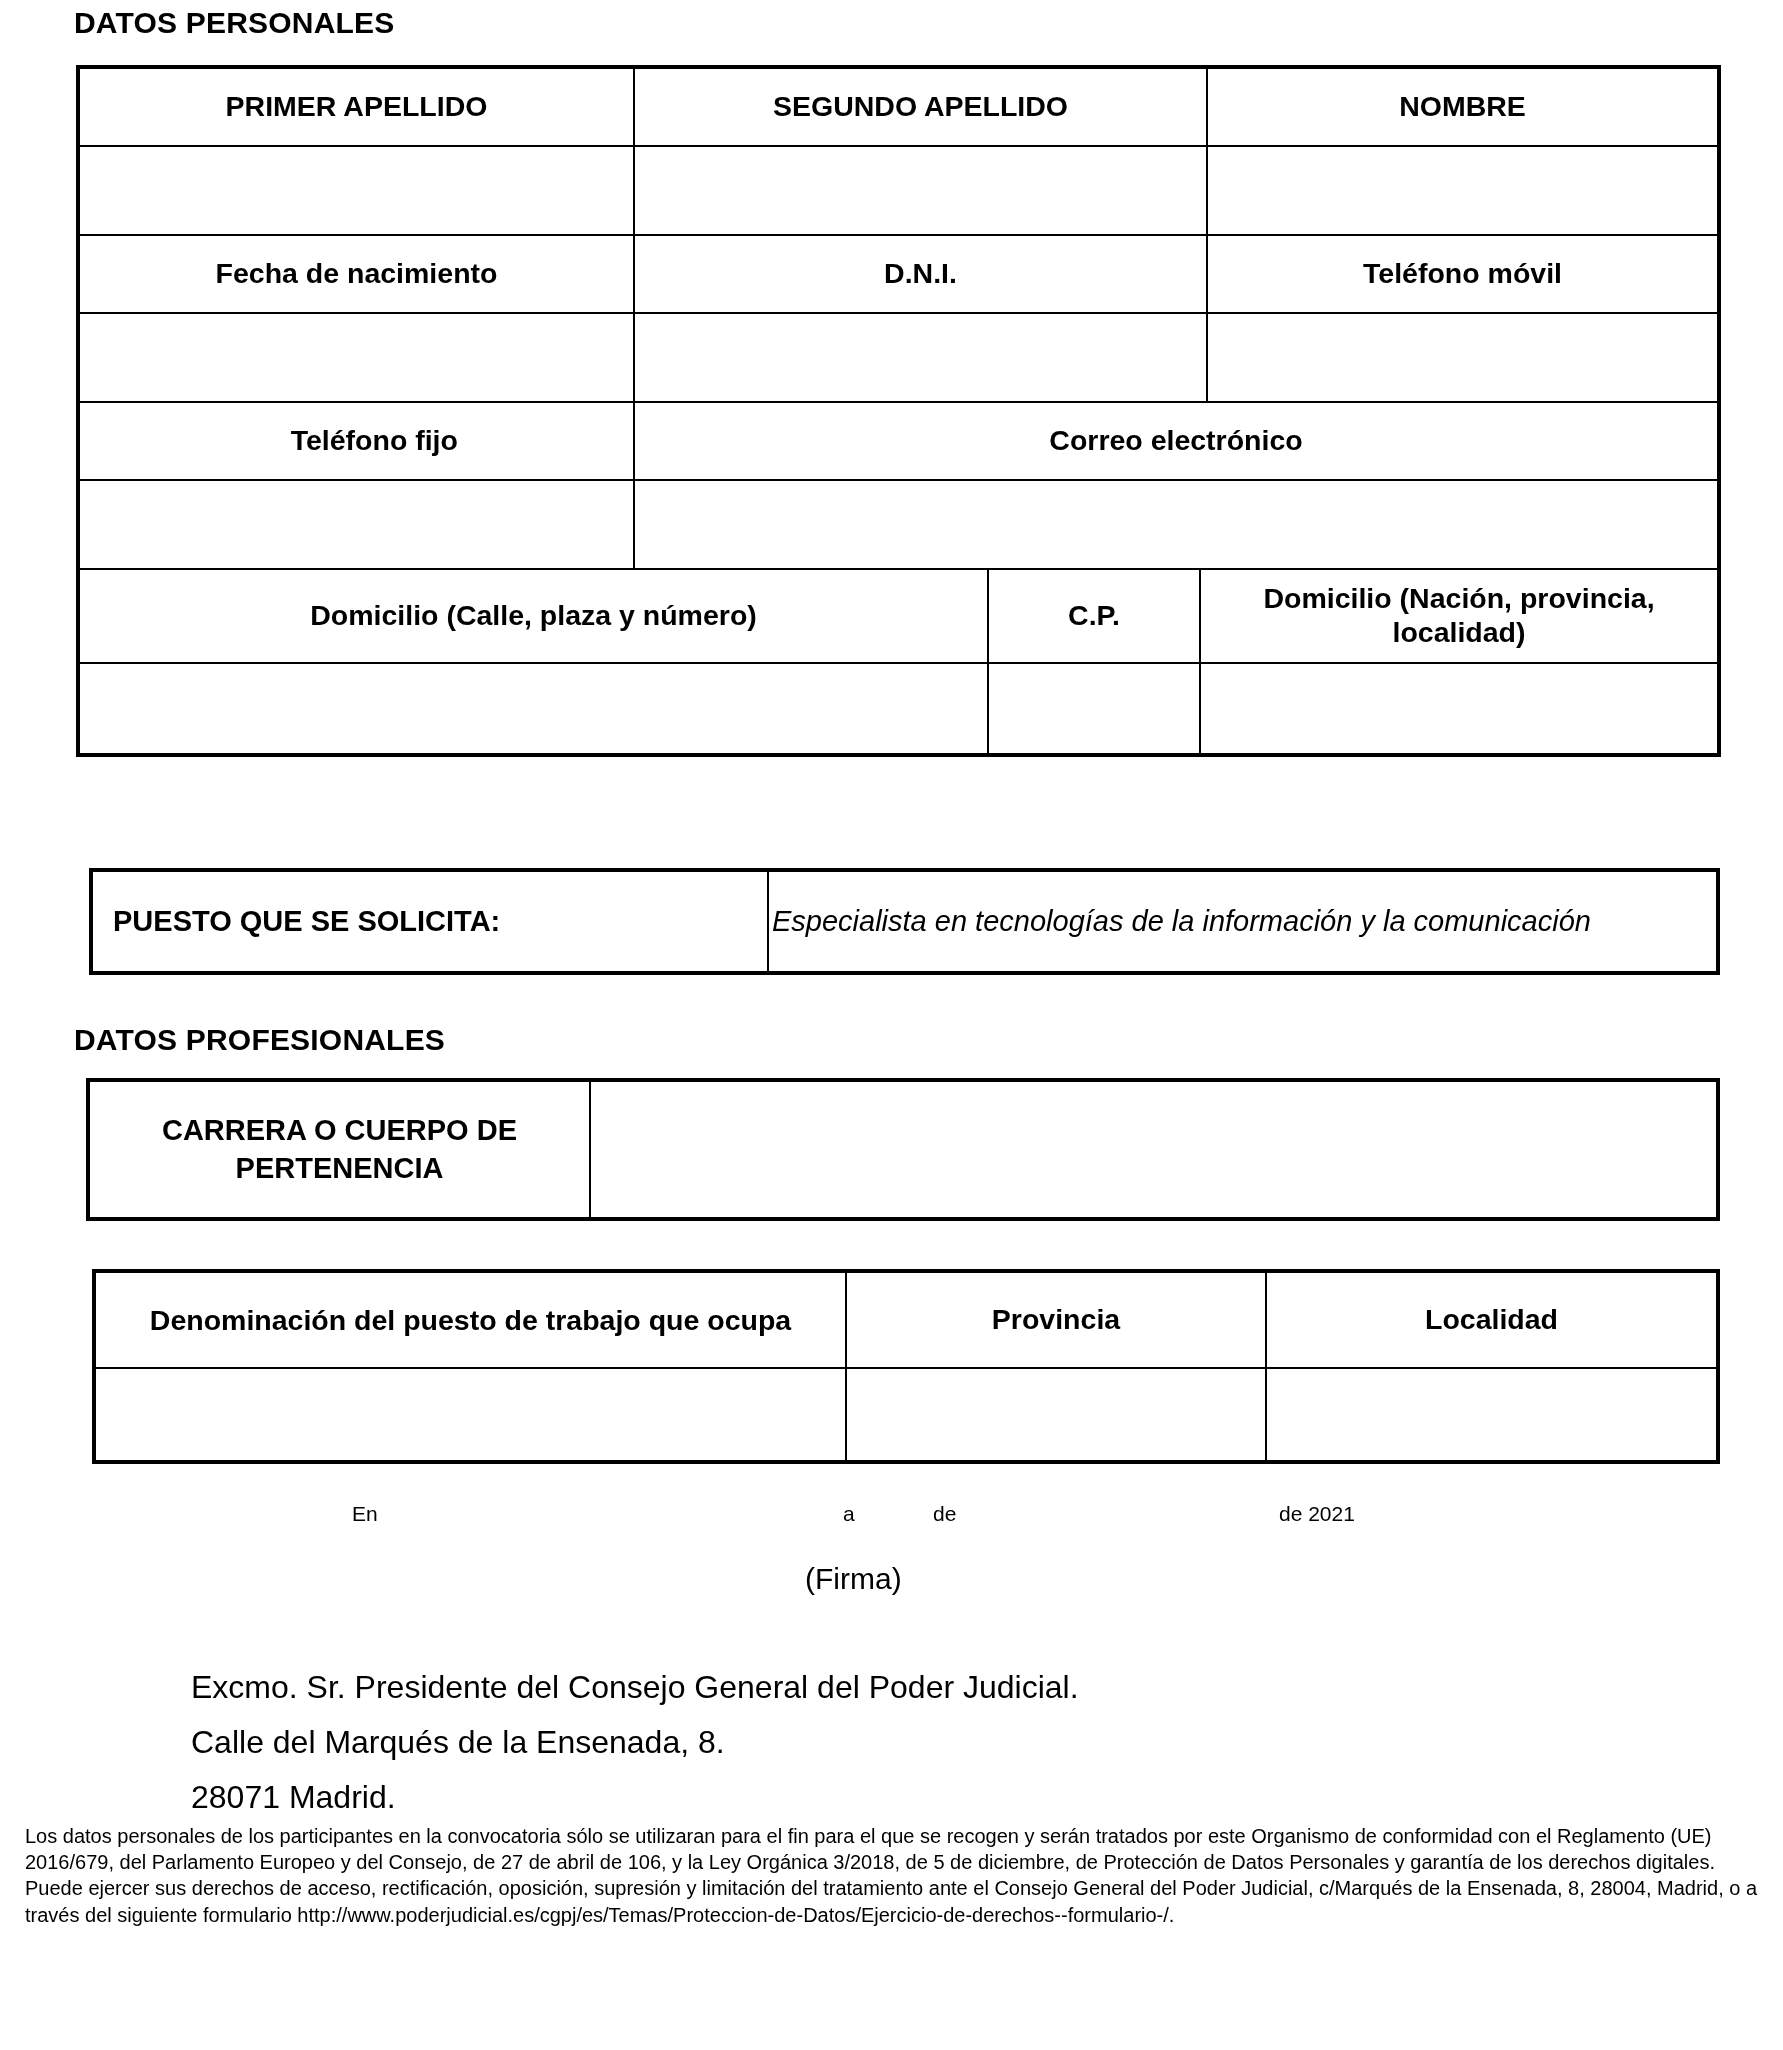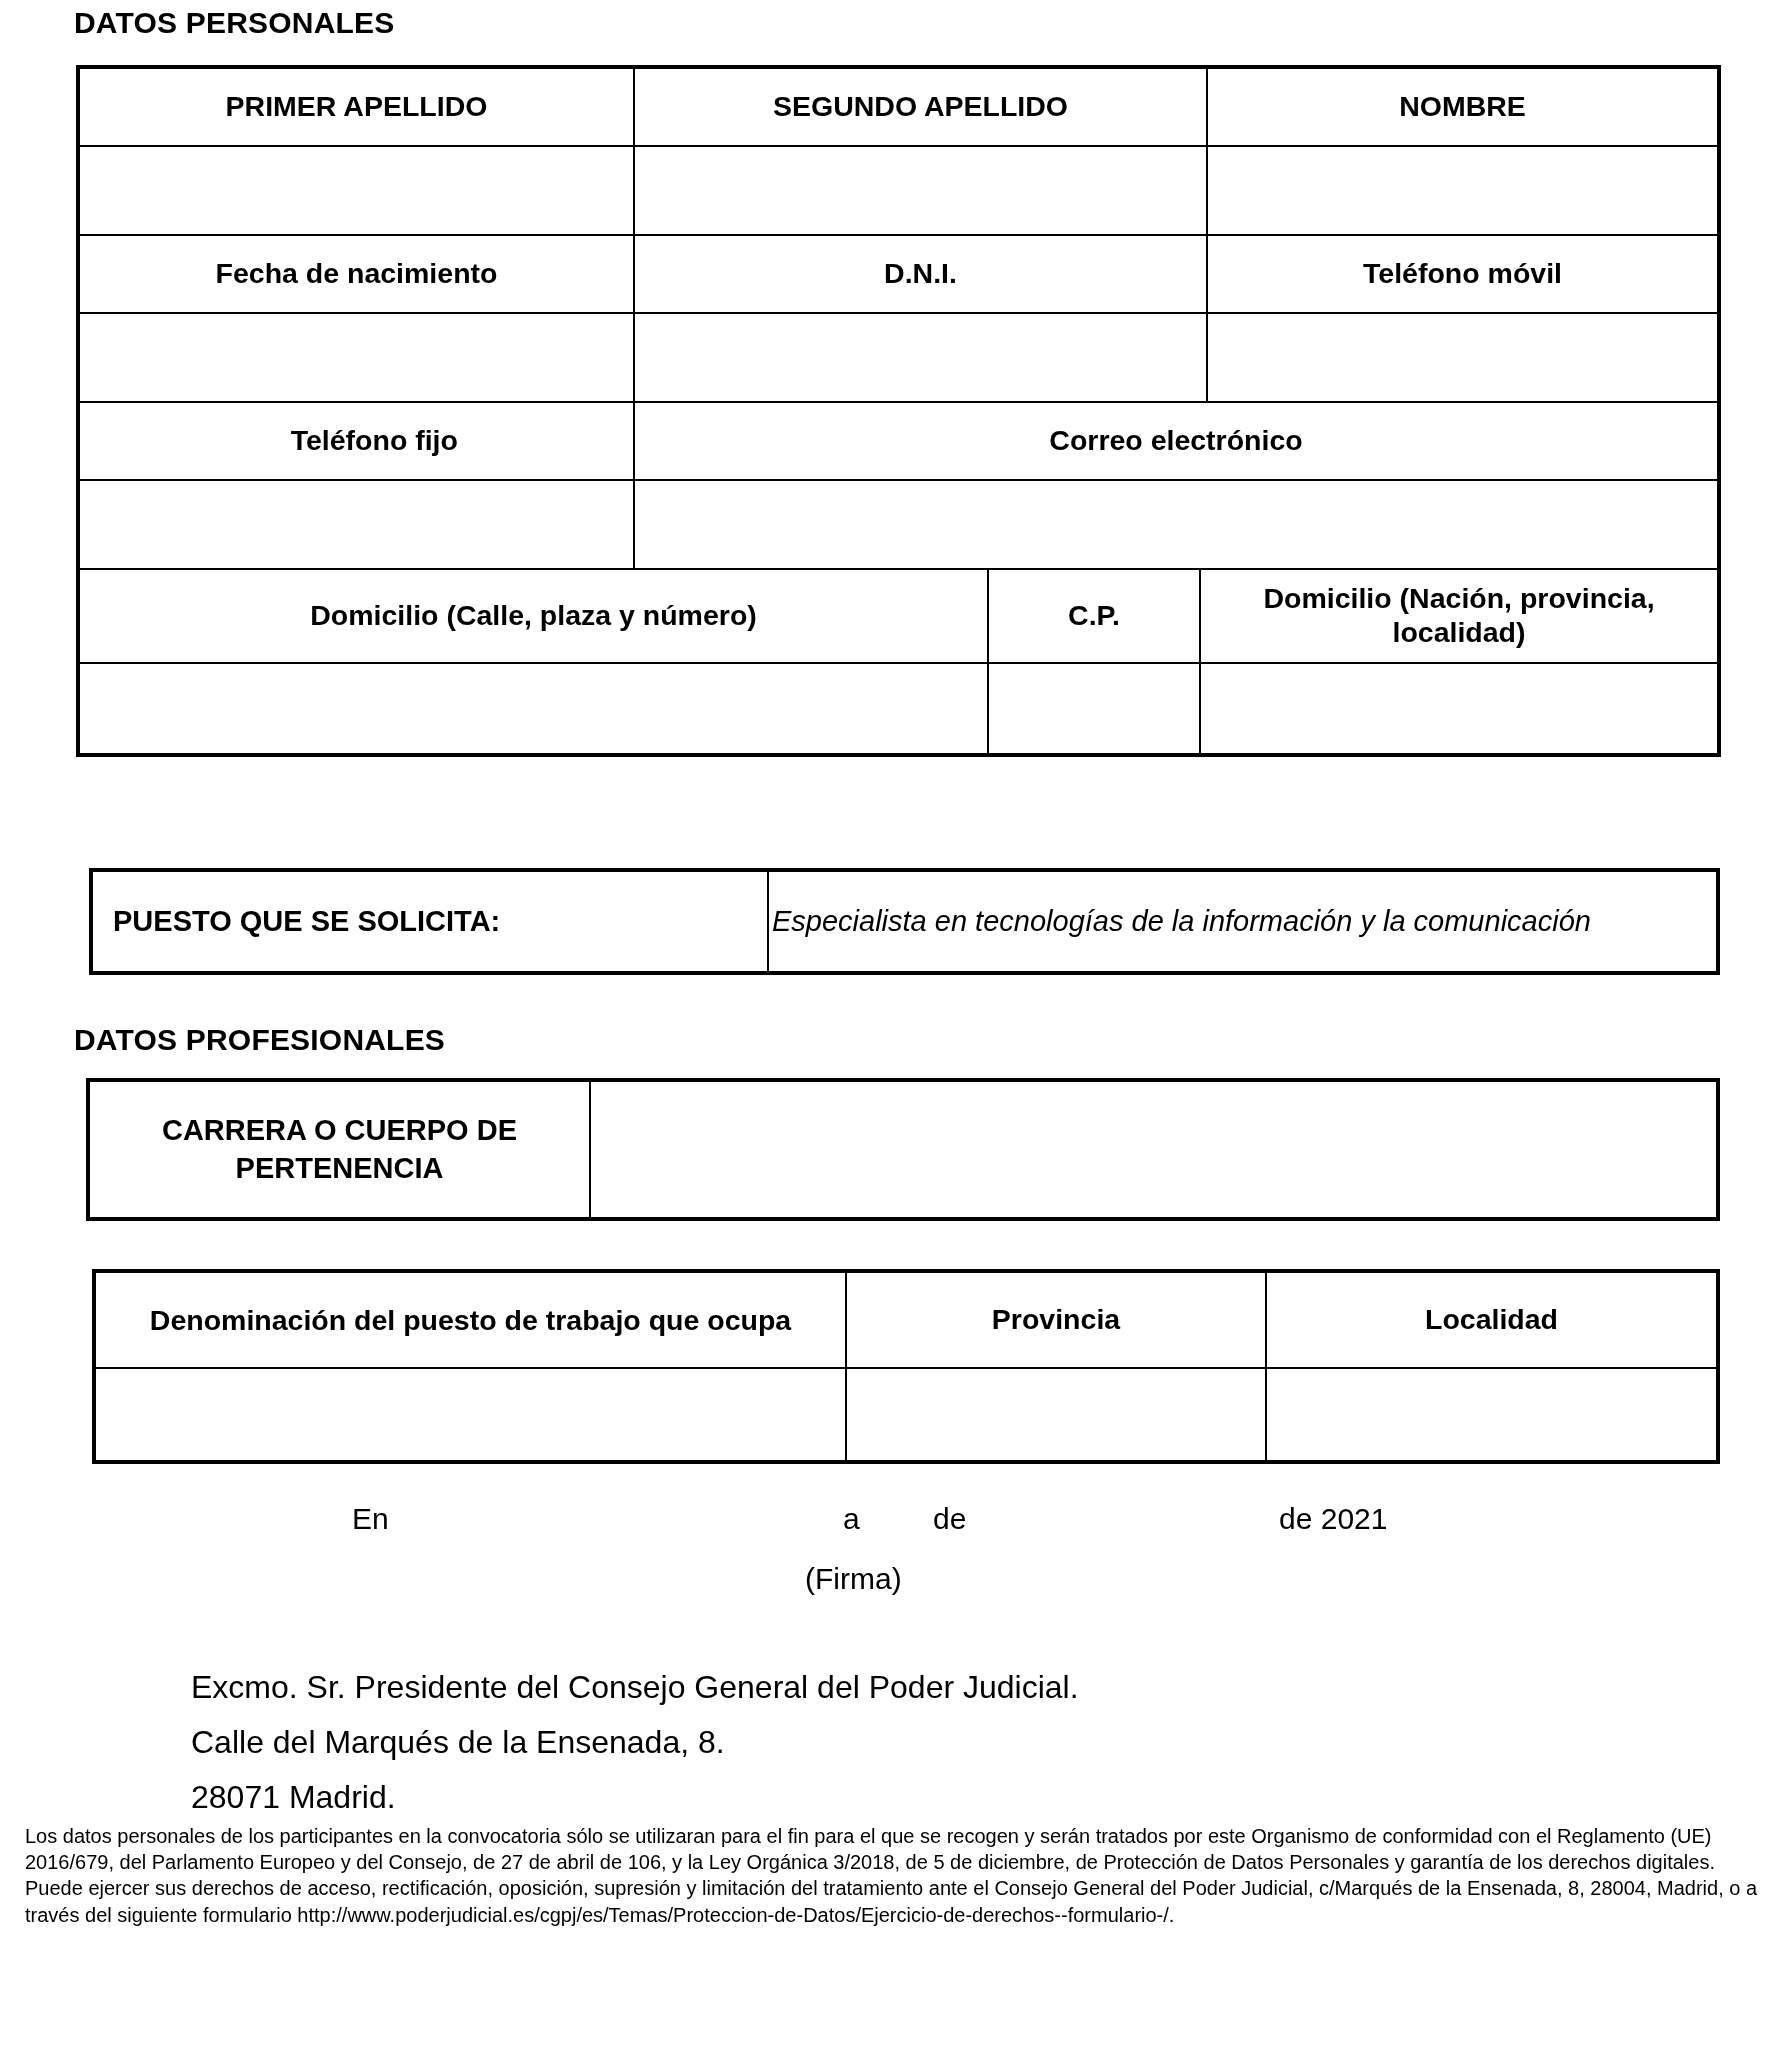--- a/index.html
+++ b/index.html
@@ -144,21 +144,21 @@
   .den-c2 { width: 420px; flex: none; }
   .den-c3 { flex: 1; }
 
   
   #firma-line {
     position: absolute;
     left: 92px;
     top: 1502px;
     width: 1628px;
     height: 50px;
-    font-size: 30px;
+    font-size: 21px;
     font-weight: normal;
   }
   .firma-seg {
     position: absolute;
     top: 0;
     white-space: nowrap;
   }
   #firma-en   { left: 260px; }
   #firma-a    { left: 751px; }
   #firma-de1  { left: 841px; }

